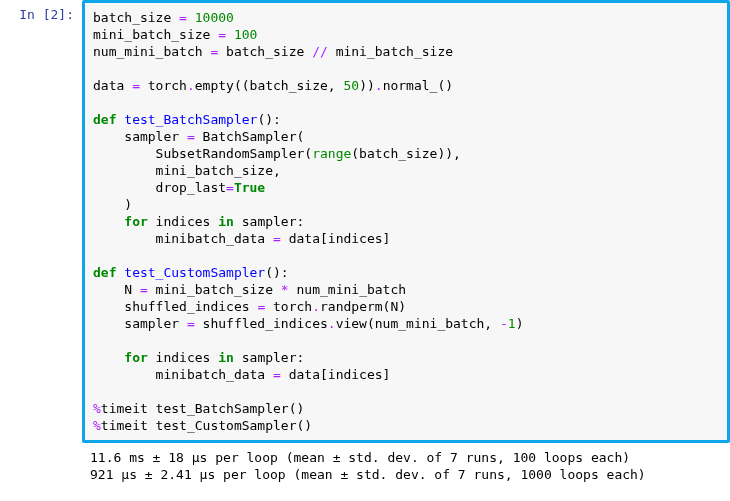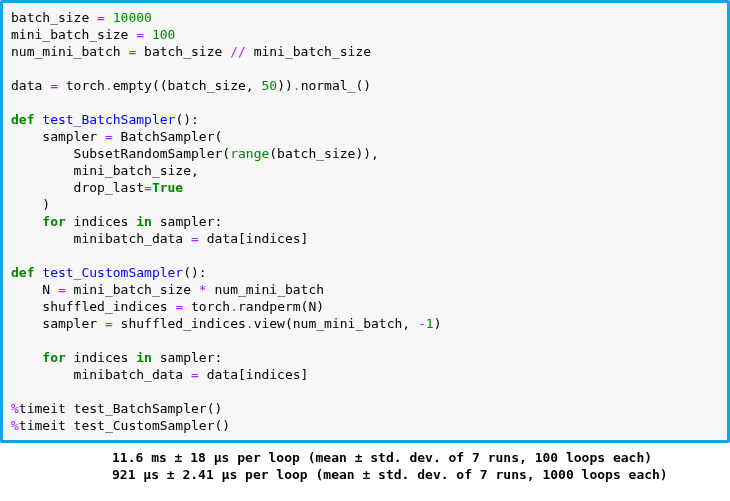--- a/index.html
+++ b/index.html
@@ -30,39 +30,39 @@
     flex: 1 1 auto;
     background: #f7f7f7;
     border: 3px solid #0ea5e9;
     border-radius: 2px;
     padding: 6px 8px;
     box-sizing: border-box;
     white-space: pre;
     overflow: hidden;
   }
   .output-area {
-    margin-left: 104px;
+    margin-left: 82px;
     padding: 6px 12px 0 8px;
     white-space: pre;
     color: #000000;
     box-sizing: border-box;
-    font-weight: bold;
   }
   
   .op   { color: #AA22FF; }           
   .num  { color: #008800; }           
   .kw   { color: #008800; font-weight: bold; } 
   .fn   { color: #0000FF; }           
   .bi   { color: #008800; }           
   .plain{ color: #000000; }
 </style>
 </head>
 <body>
 
 <div class="cell">
+  <div class="prompt"><span class="in-label">In [2]:</span></div>
   <div class="input-area"><span class="plain">batch_size </span><span class="op">=</span><span class="plain"> </span><span class="num">10000</span>
 <span class="plain">mini_batch_size </span><span class="op">=</span><span class="plain"> </span><span class="num">100</span>
 <span class="plain">num_mini_batch </span><span class="op">=</span><span class="plain"> batch_size </span><span class="op">//</span><span class="plain"> mini_batch_size</span>
 
 <span class="plain">data </span><span class="op">=</span><span class="plain"> torch</span><span class="op">.</span><span class="plain">empty((batch_size, </span><span class="num">50</span><span class="plain">))</span><span class="op">.</span><span class="plain">normal_()</span>
 
 <span class="kw">def</span><span class="plain"> </span><span class="fn">test_BatchSampler</span><span class="plain">():</span>
 <span class="plain">    sampler </span><span class="op">=</span><span class="plain"> BatchSampler(</span>
 <span class="plain">        SubsetRandomSampler(</span><span class="bi">range</span><span class="plain">(batch_size)),</span>
 <span class="plain">        mini_batch_size,</span>

